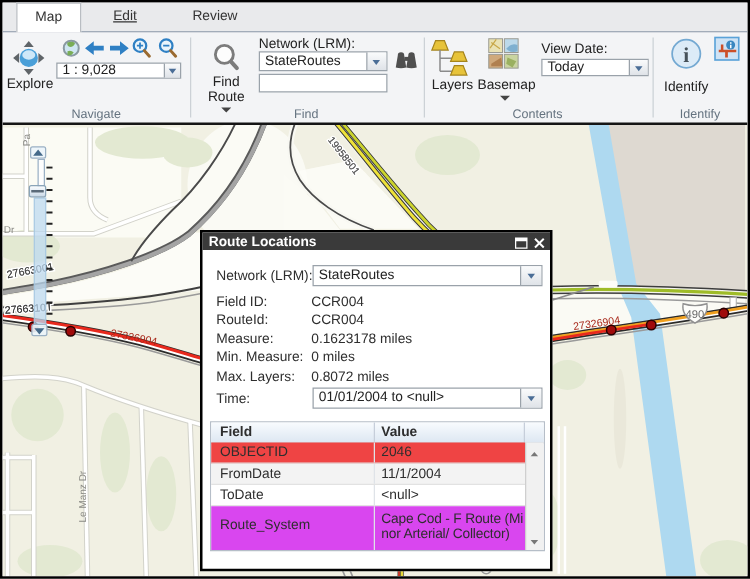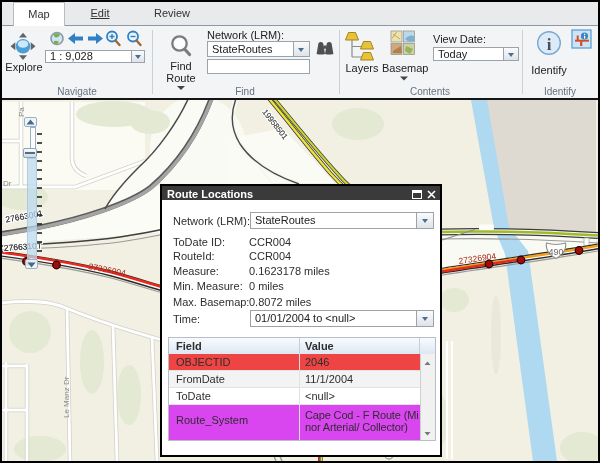--- a/index.html
+++ b/index.html
@@ -343,29 +343,29 @@
       <div style="position:absolute;right:18px;top:4px;width:10px;height:9px;border:1px solid #fff;border-top:3px solid #fff;box-sizing:border-box;"></div>
       <svg style="position:absolute;right:4px;top:4px;" width="9" height="9" viewBox="0 0 9 9">
             <path d="M1,1 L8,8 M8,1 L1,8" stroke="#fff" stroke-width="1.6"></path>
           </svg>
 
       <div class="drow" style="top:29px;">Network (LRM):</div>
       <div class="dcombo" style="top:26px;">
             <div class="ct">StateRoutes</div>
             <div class="cbtn" style="width:16px;"></div>
           </div>
-      <div class="drow" style="top:49.5px;">ToDate ID:</div>
+      <div class="drow" style="top:49.5px;">Field ID:</div>
           <div class="dval" style="top:49.5px;">CCR004</div>
       <div class="drow" style="top:64px;">RouteId:</div>
           <div class="dval" style="top:64px;">CCR004</div>
       <div class="drow" style="top:78.5px;">Measure:</div>
           <div class="dval" style="top:78.5px;">0.1623178 miles</div>
       <div class="drow" style="top:93.5px;">Min. Measure:</div>
           <div class="dval" style="top:93.5px;">0 miles</div>
-      <div class="drow" style="top:109.5px;">Max. Basemap:</div>
+      <div class="drow" style="top:109.5px;">Max. Layers:</div>
           <div class="dval" style="top:109.5px;">0.8072 miles</div>
       <div class="drow" style="top:126.5px;">Time:</div>
       <div class="dcombo" style="top:124px;">
             <div class="ct">01/01/2004 to &lt;null&gt;</div>
             <div class="cbtn" style="width:16px;"></div>
           </div>
 
       <div id="tbl">
         <div id="thead">
               <div class="h1">Field</div>

